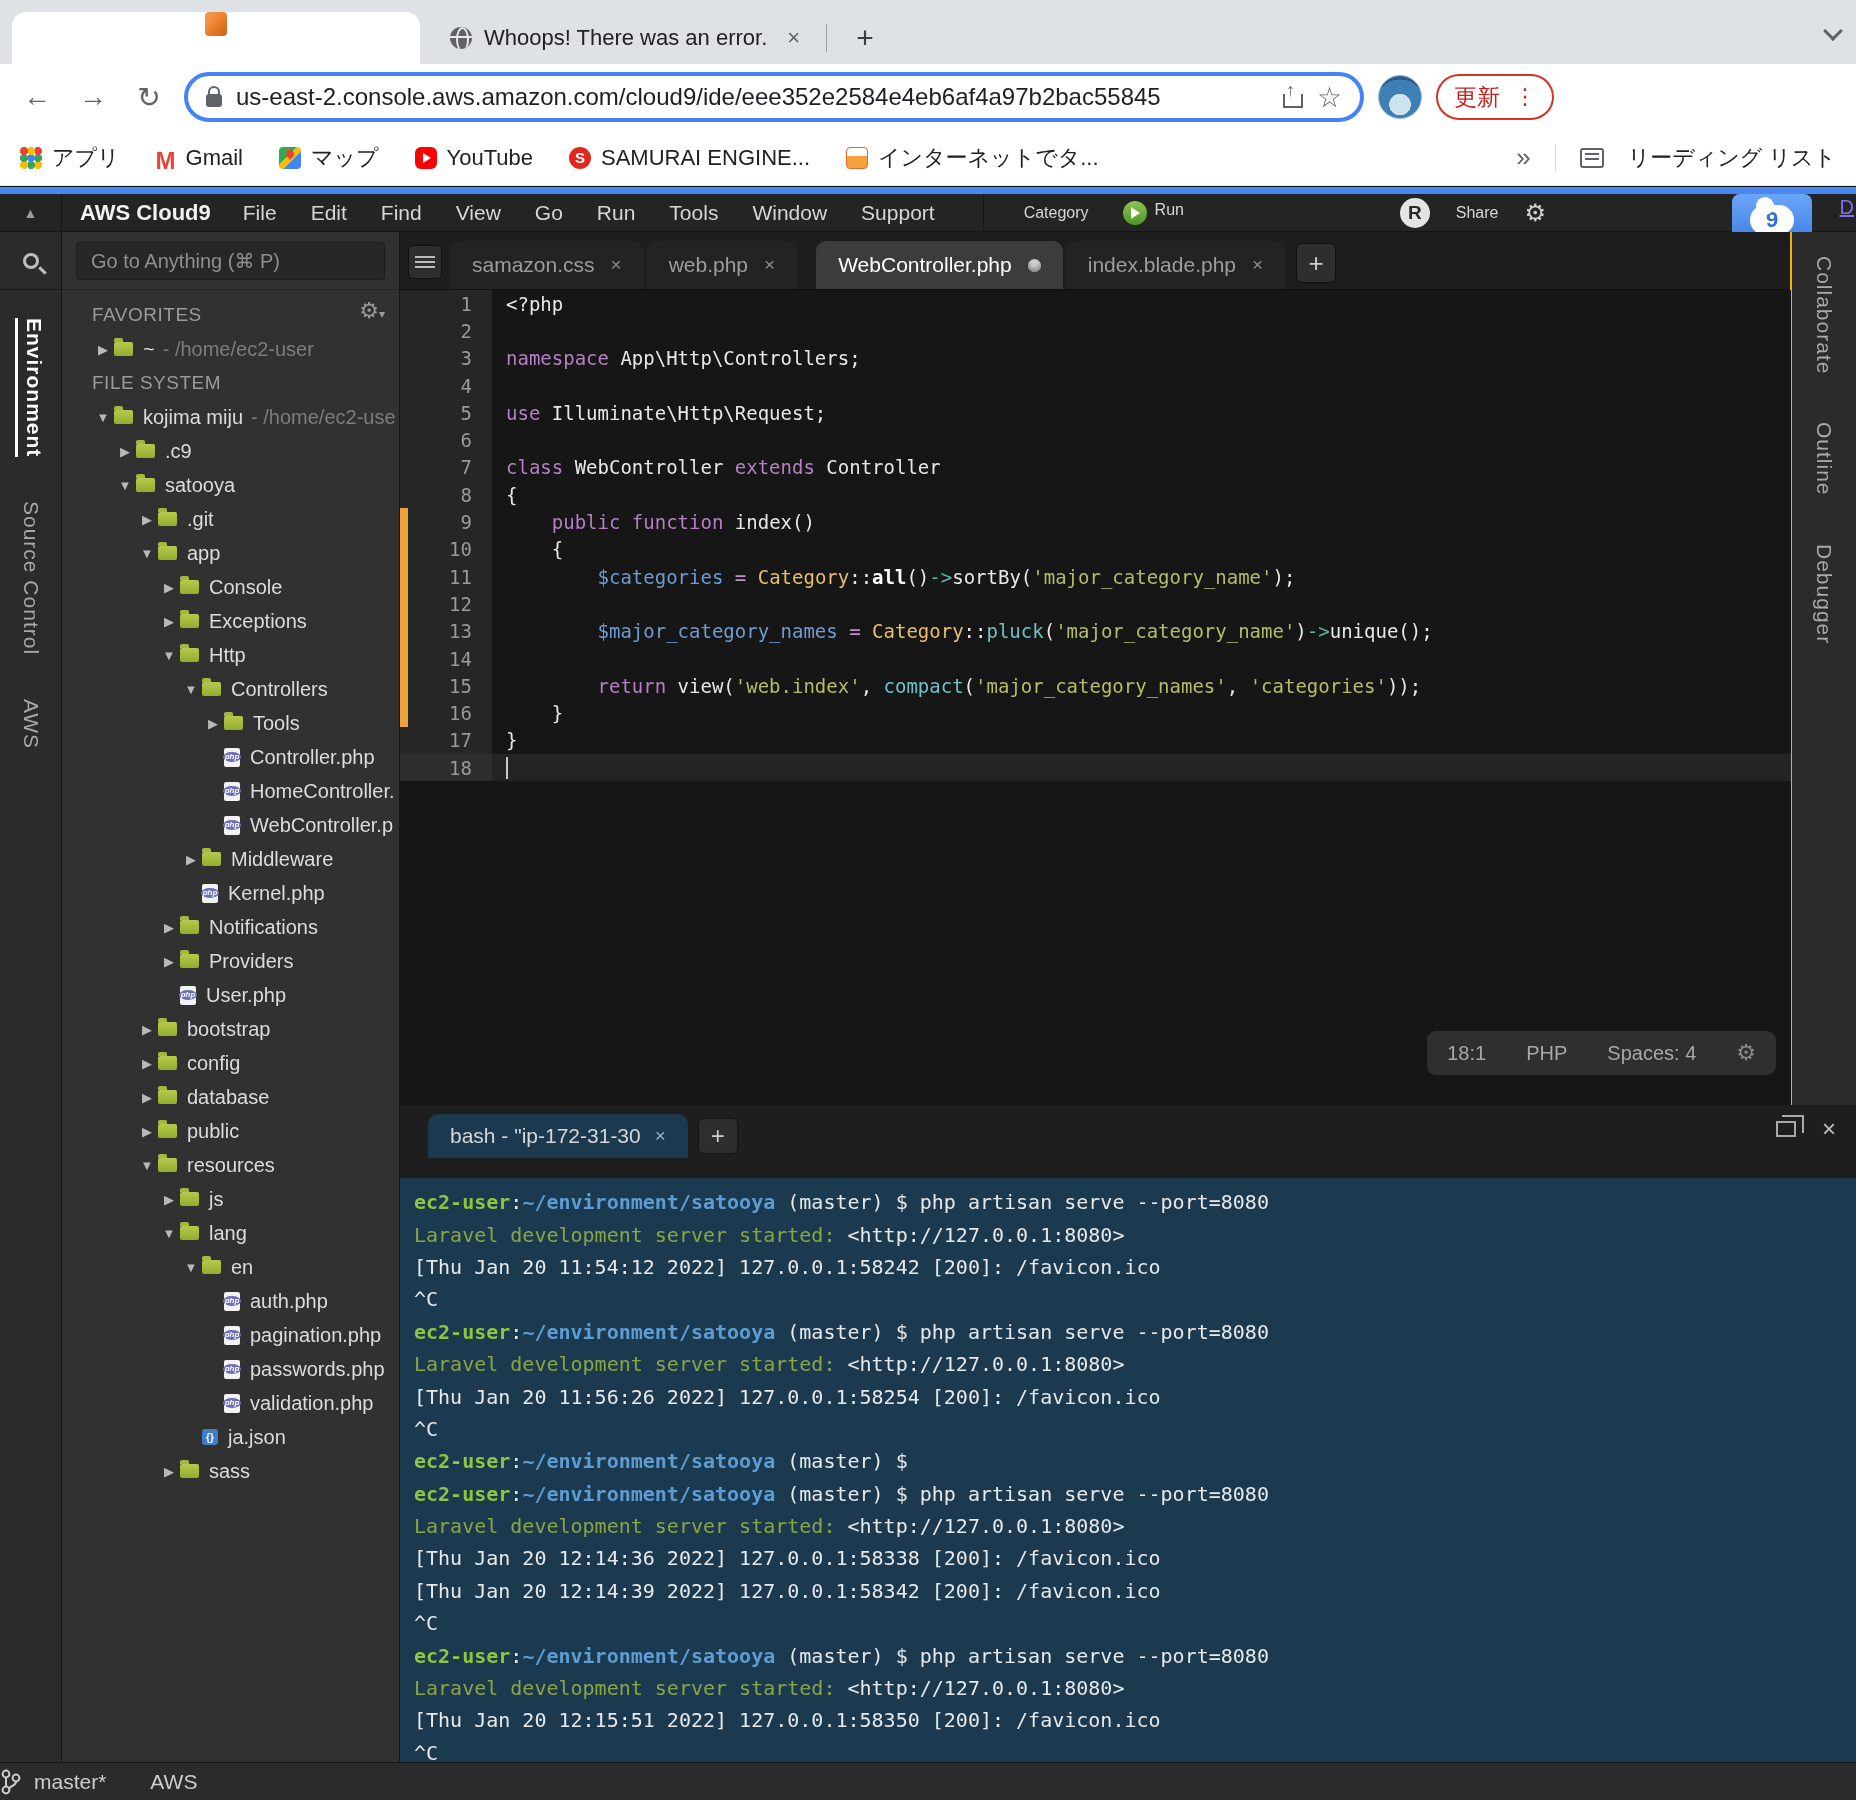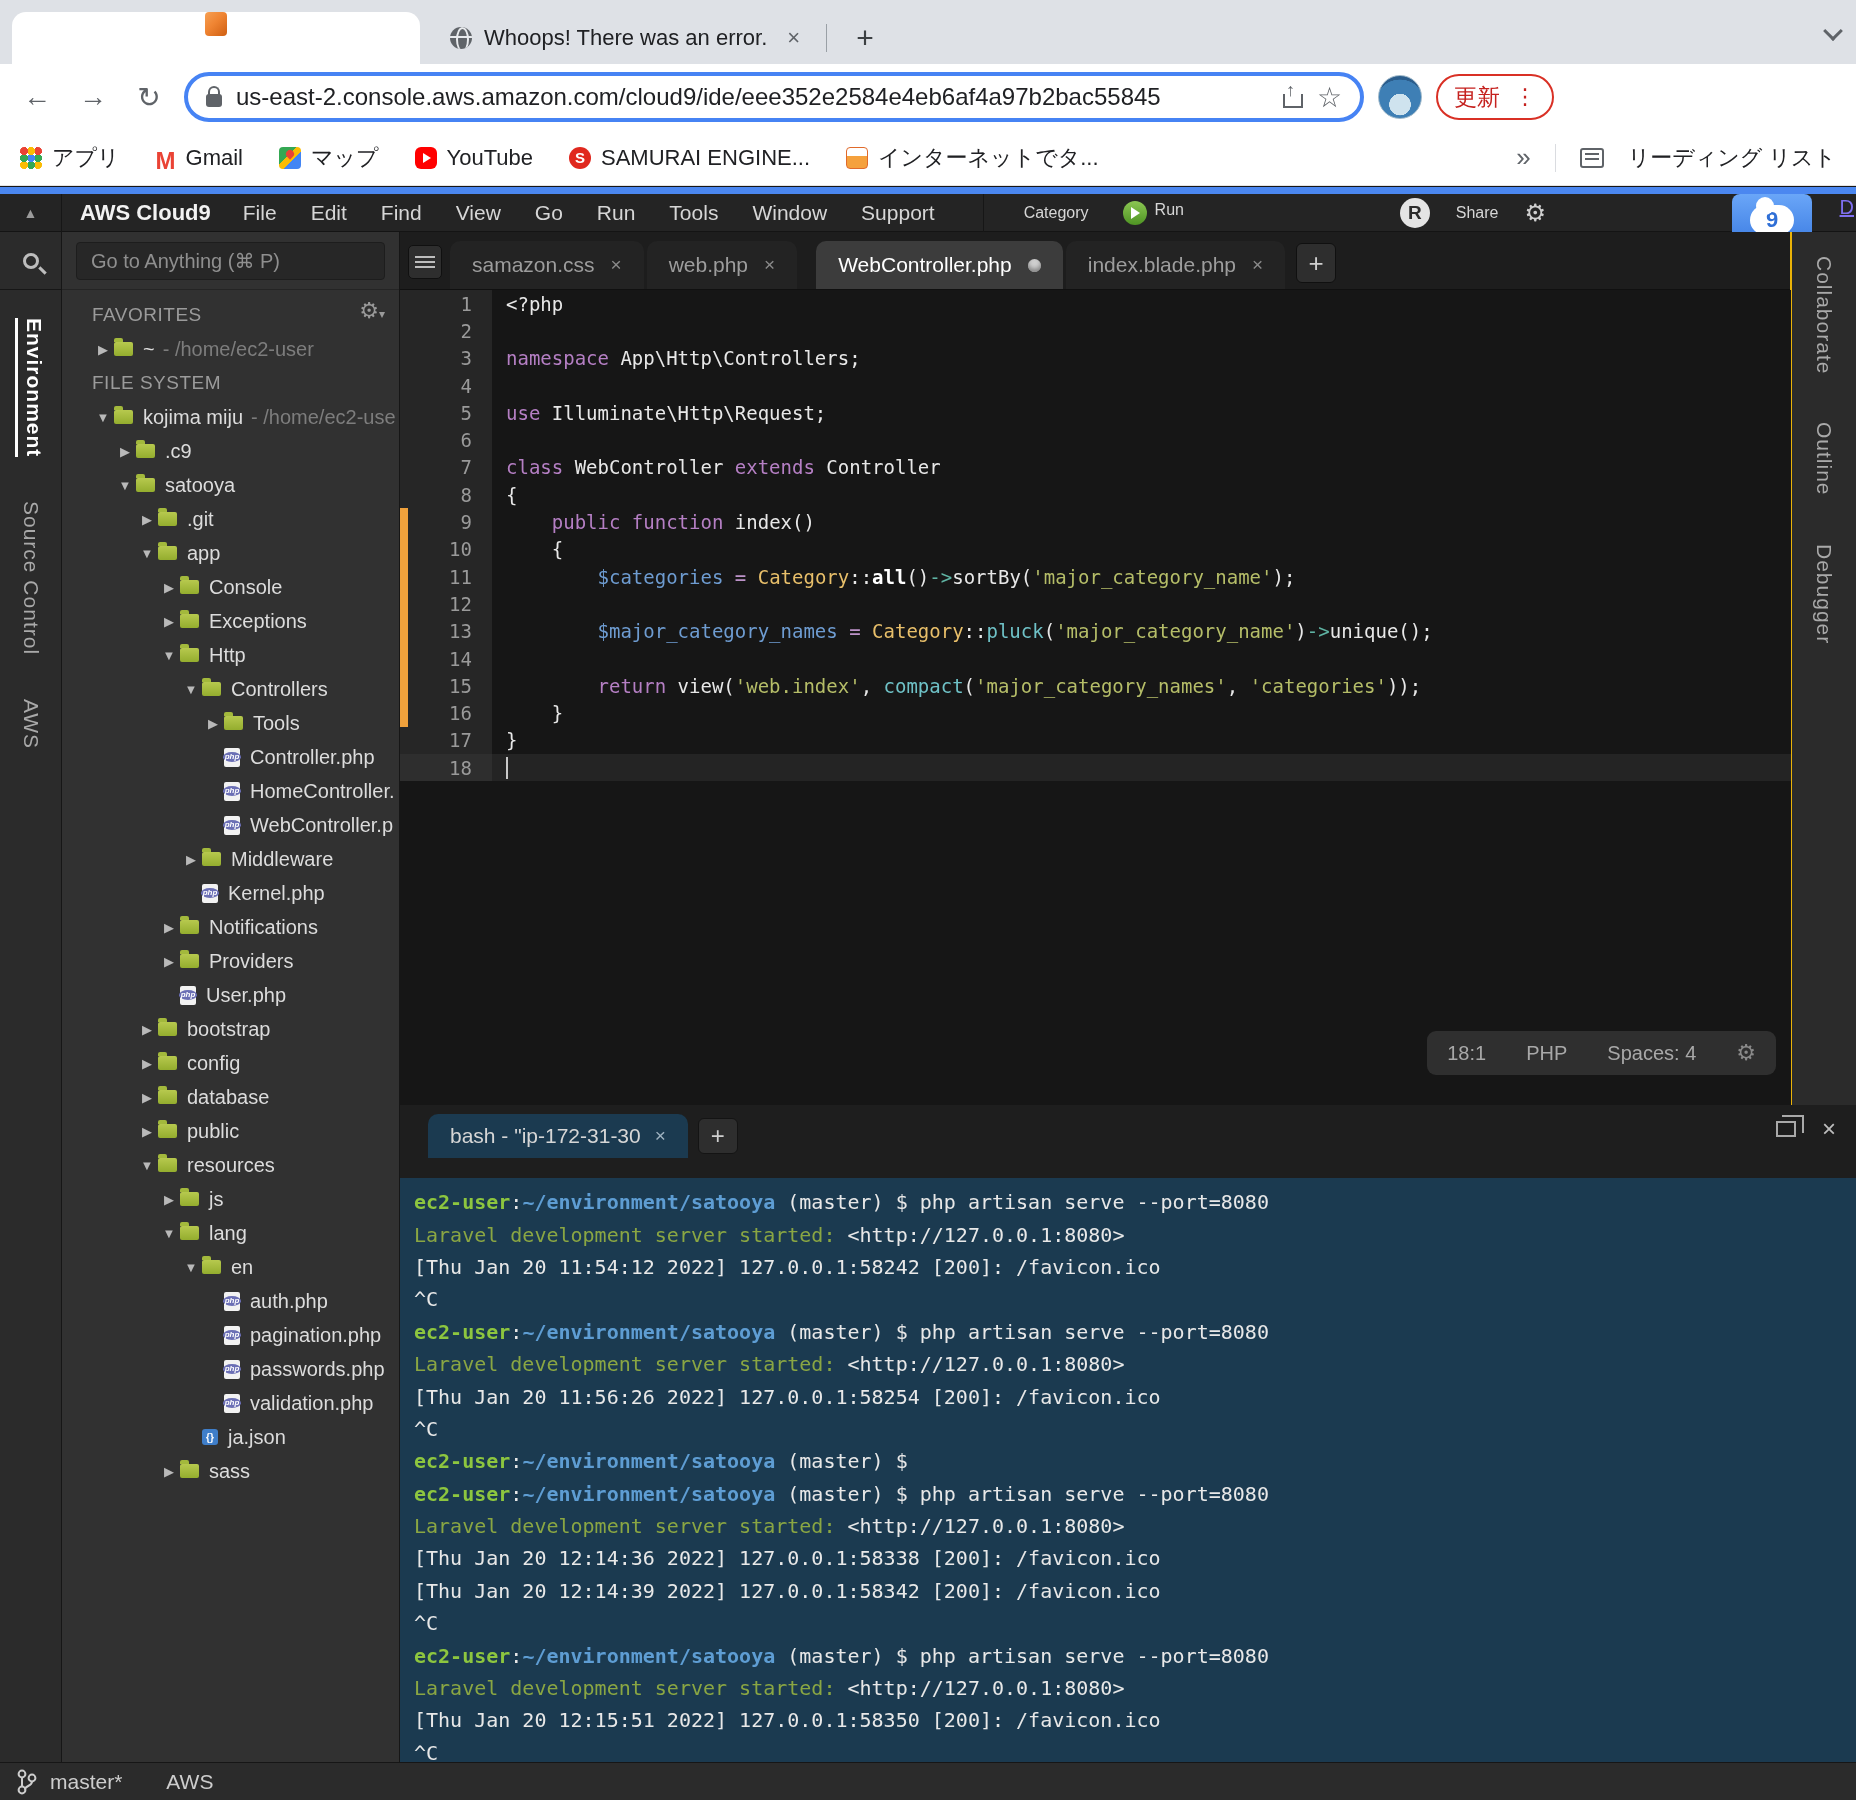--- a/index.html
+++ b/index.html
@@ -172,21 +172,21 @@
   .restore-icon { width:20px; height:16px; border:2px solid #a9a9a9; position:relative; }
   .restore-icon::before { content:""; position:absolute; left:4px; top:-8px; width:20px; height:16px; border:2px solid #a9a9a9; border-bottom:none; border-left:none;}
   .term-x { color:#bdbdbd; font-size:24px; }
   .termbody { position:absolute; left:0; top:53px; width:1456px; height:604px; background:#1b3a50; overflow:hidden;
               font-family:"DejaVu Sans Mono", monospace; font-size:20px; padding:8px 0 0 14px;margin-top:20px; }
   .tline { height:32.4px; white-space:pre; display:flex; align-items:center; }
   .tt-p{color:#8dc63f;font-weight:bold} .tt-b{color:#5e9dd3;font-weight:bold} .tt-g{color:#8aa643} .tt-w{color:#e8e8e8}
   .tcursor { display:inline-block; width:13px; height:25px; border:2px solid #cfd8dc; margin-left:2px; }
 
   .statusbar { position:absolute; left:0; top:1762px; width:1856px; height:38px; background:#2b2b2b;
-               border-top:1px solid #161616; display:flex; align-items:center; gap:44px; padding-left:16px;
+               border-top:1px solid #161616; display:flex; align-items:center; gap:44px; 
                color:#cdcdcd; font-size:21px; }
   .branch-wrap { display:flex; align-items:center; gap:12px; }
 </style>
 </head>
 <body>
 
 <div class="root">
 
   <div class="tabstrip">
     <div id="btabs">

